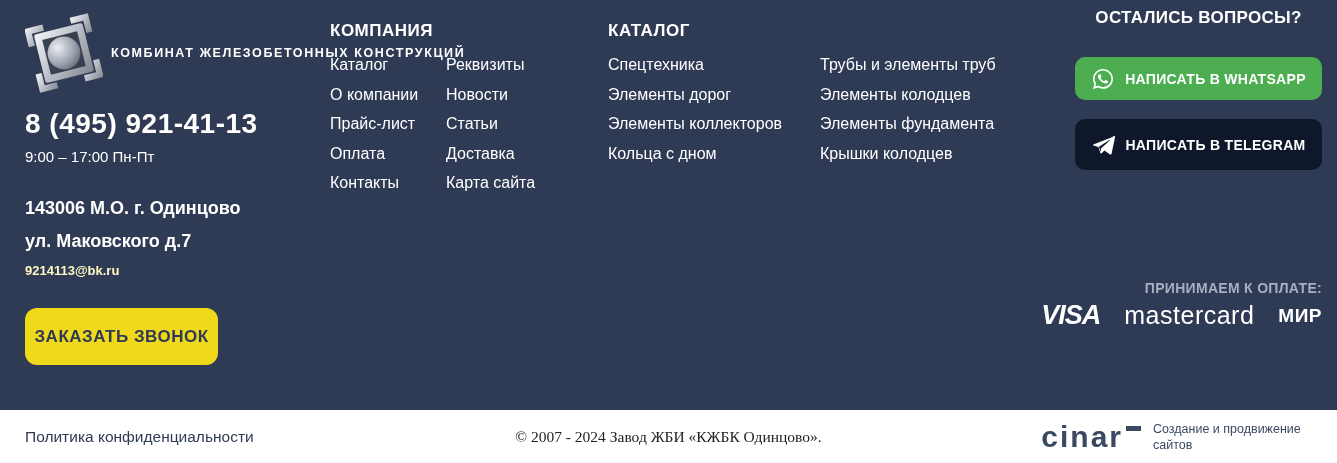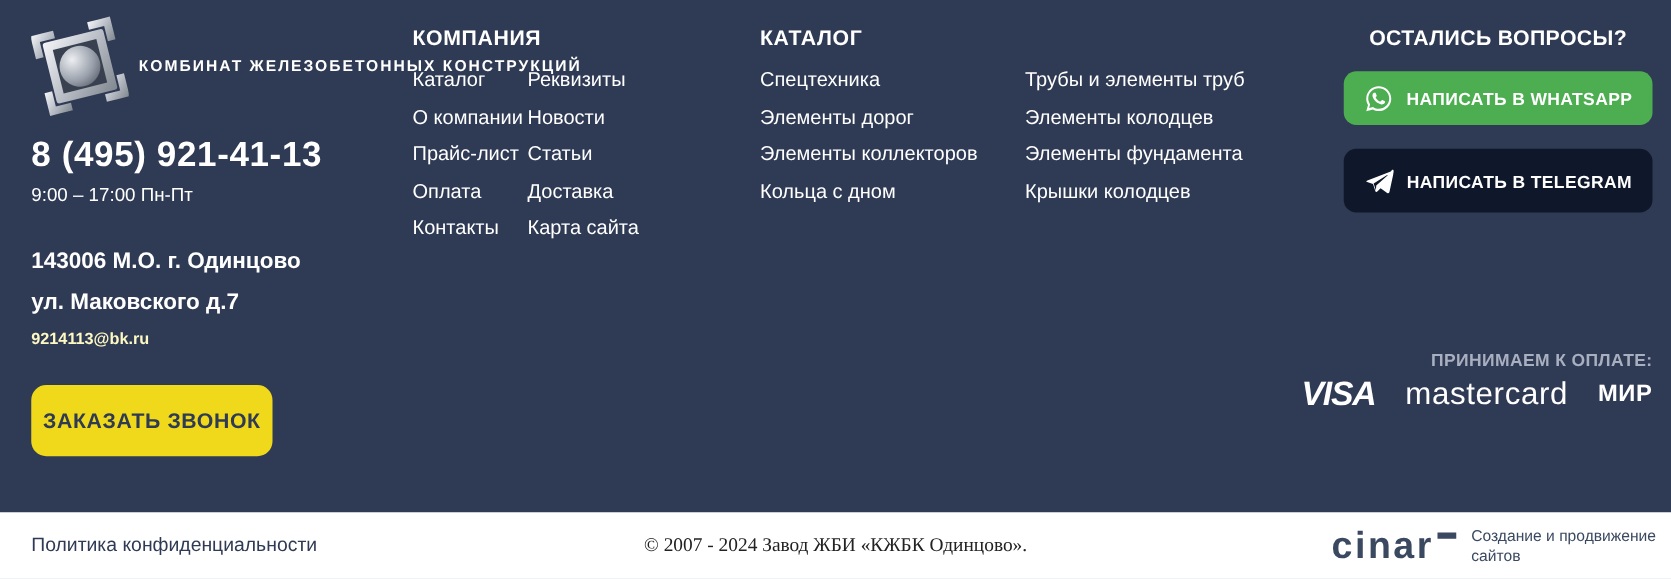--- a/index.html
+++ b/index.html
@@ -25,27 +25,27 @@
               color:#2F3A54; font-family:"Liberation Sans", sans-serif;
               font-size:17px; font-weight:800; letter-spacing:0.5px; }
 
   
   .col-heading { color:#ffffff; font-size:17px; font-weight:800; letter-spacing:0.5px; }
   .links-col { list-style:none; }
   .links-col a { display:block; color:#ffffff; font-size:16px; font-weight:500;
                  line-height:29.5px; text-decoration:none; white-space:nowrap; }
   #company-heading { position:absolute; left:330px; top:21px; }
   #company-links-1 { position:absolute; left:330px; top:50px; }
-  #company-links-2 { position:absolute; left:422px; top:50px; }
+  #company-links-2 { position:absolute; left:446px; top:50px; }
   #catalog-heading { position:absolute; left:608px; top:21px; }
   #catalog-links-1 { position:absolute; left:608px; top:50px; }
   #catalog-links-2 { position:absolute; left:820px; top:50px; }
 
   
-  .questions-heading { position:absolute; left:1075px; top:21px; width:247px; text-align:center;
+  .questions-heading { position:absolute; left:1075px; top:8px; width:247px; text-align:center;
                        color:#ffffff; font-size:17px; font-weight:800; letter-spacing:0.3px; }
   .msg-btn { position:absolute; left:1075px; width:247px; border:none; border-radius:10px;
              display:flex; align-items:center; justify-content:center; gap:10px; cursor:pointer;
              color:#ffffff; font-family:"Liberation Sans", sans-serif;
              font-size:14px; font-weight:800; letter-spacing:0.3px; }
   .whatsapp-btn { top:57px; height:43px; background:#4CAE50; }
   .telegram-btn { top:119px; height:51px; background:#0f172a; }
   .msg-btn svg { width:24px; height:24px; flex:0 0 auto; }
 
   
@@ -55,21 +55,21 @@
   .pay-visa { color:#ffffff; font-size:27px; font-weight:800; font-style:italic; letter-spacing:-1px; }
   .pay-mc   { color:#ffffff; font-size:25px; font-weight:400; letter-spacing:0.5px; }
   .pay-mir  { color:#ffffff; font-size:19px; font-weight:800; letter-spacing:0.5px; }
 
   
   .bottom-bar { position:absolute; left:0; right:0; bottom:0; height:53px; background:#ffffff; }
   .privacy-link { position:absolute; left:25px; top:50%; transform:translateY(-50%);
                   color:#2F3A54; font-size:15.5px; font-weight:500; text-decoration:none; }
   .copyright { position:absolute; left:50%; top:50%; transform:translate(-50%,-50%);
                color:#222222; font-size:15.5px; font-family:"Liberation Serif", serif; white-space:nowrap; }
-  .studio { position:absolute; right:8px; top:50%; transform:translateY(-50%);
+  .studio { position:absolute; right:32px; top:50%; transform:translateY(-50%);
             display:flex; align-items:center; gap:12px; }
   .studio-logo { display:flex; align-items:flex-start; color:#3B4960; font-size:30px;
                  font-weight:700; letter-spacing:2px; line-height:28px; }
   .studio-logo .bar { width:15px; height:5px; background:#3B4960; margin:3px 0 0 3px; }
   .studio-tagline { width:152px; color:#3B4960; font-size:12.5px; line-height:16px; font-weight:500; }
 </style>
 </head>
 <body>
 
 <div class="screen">

